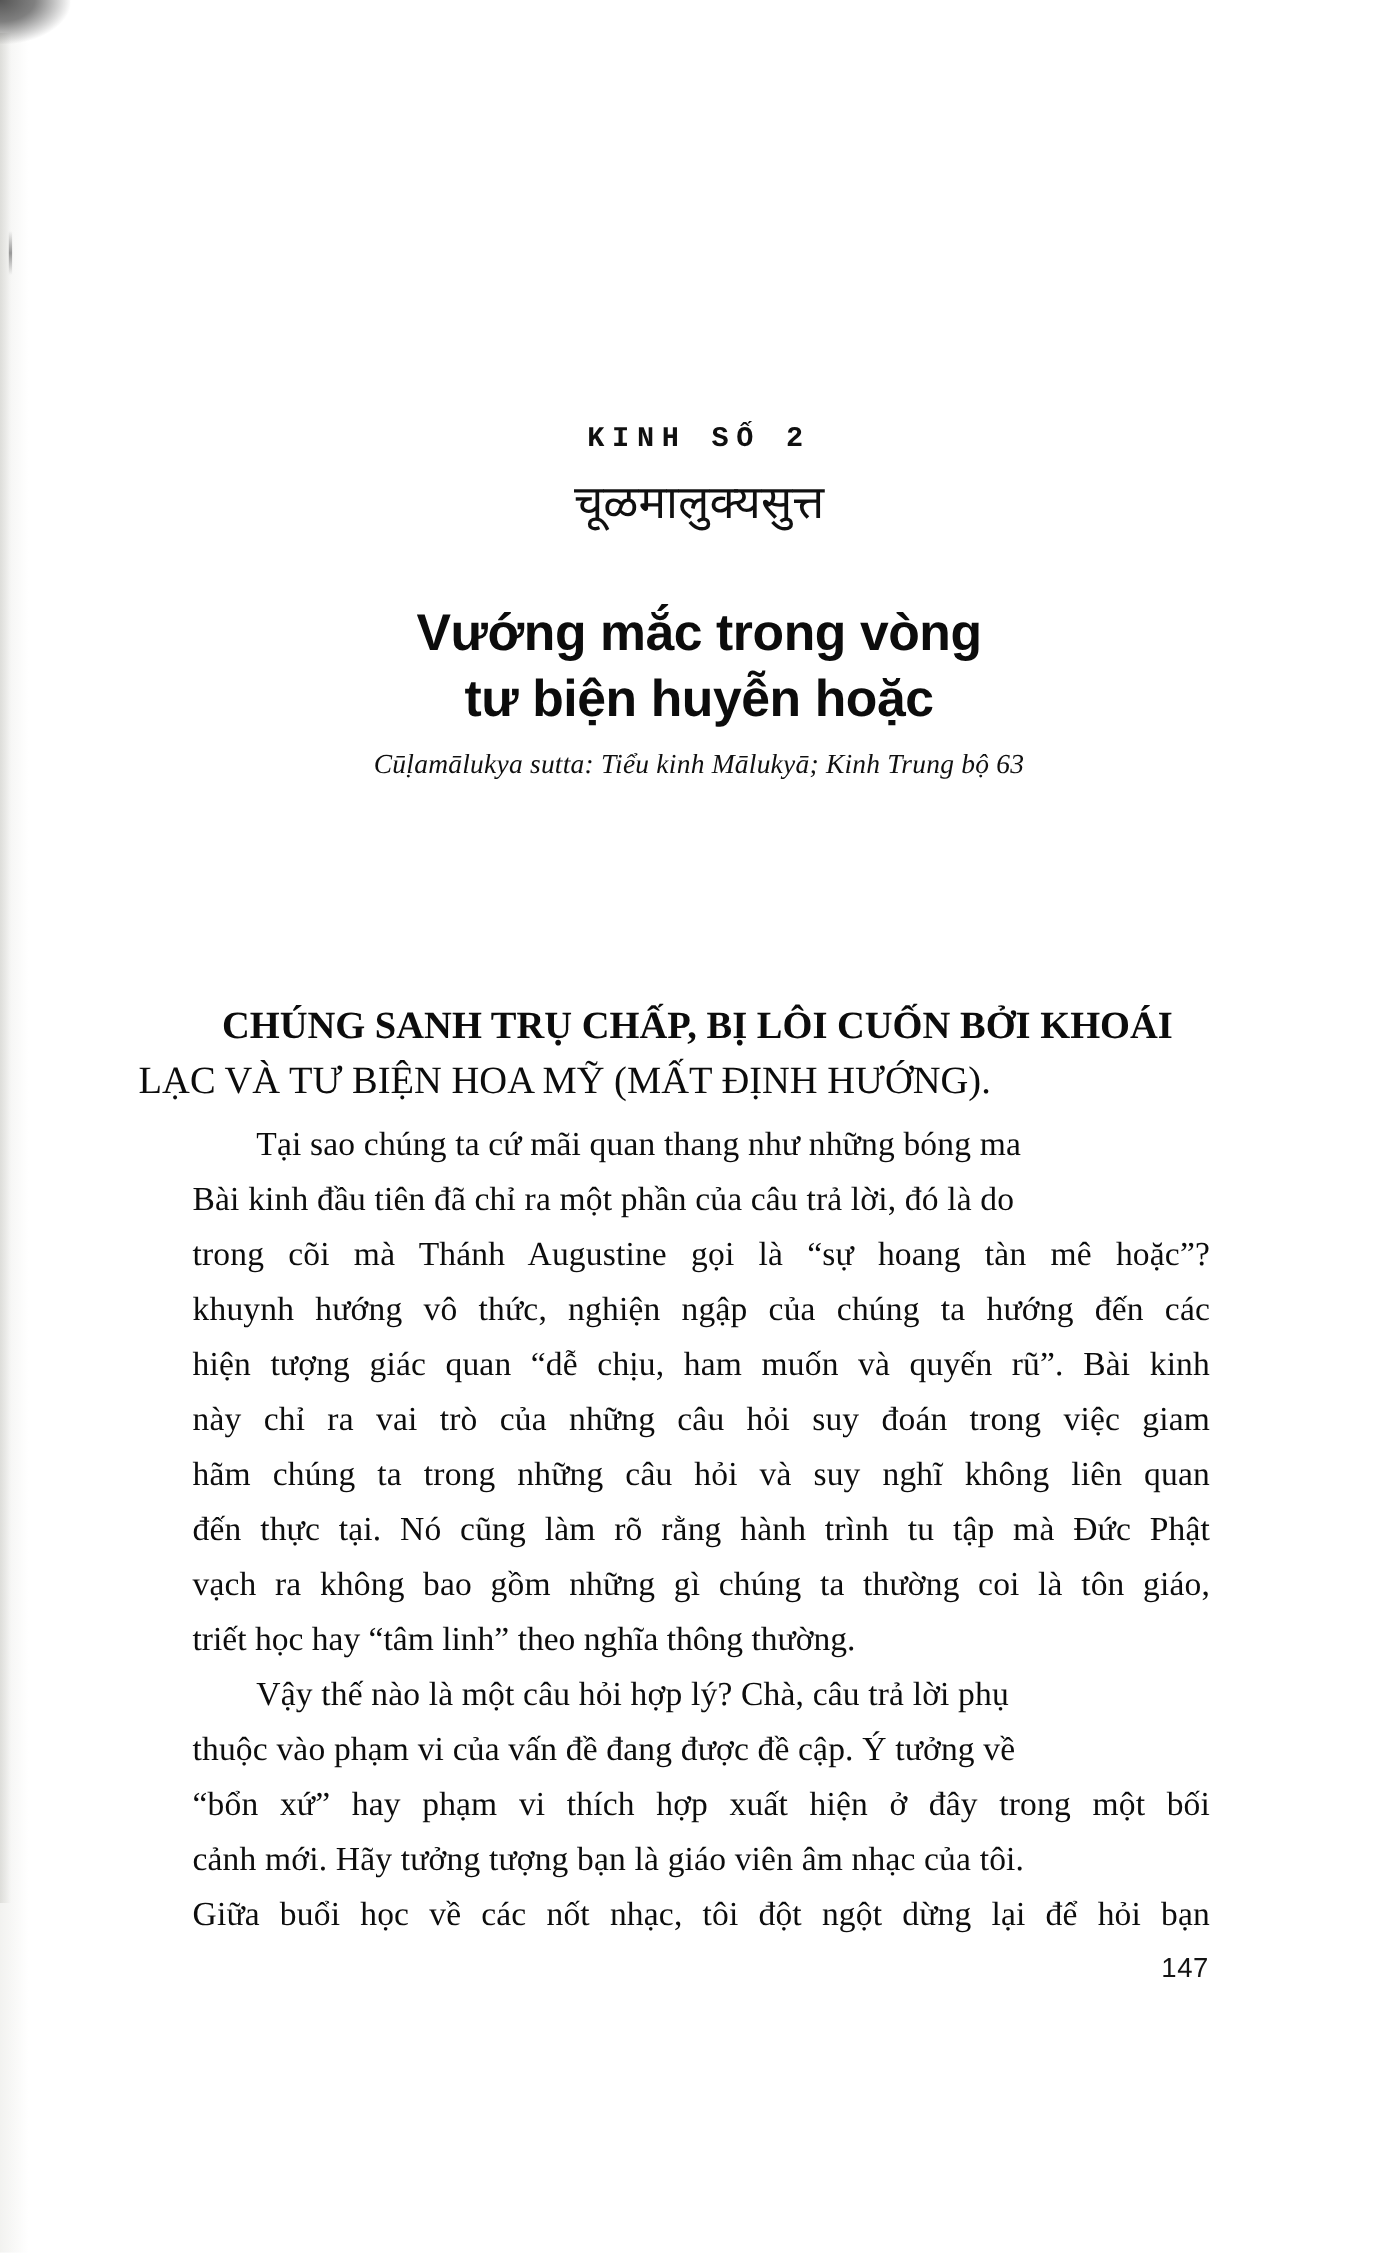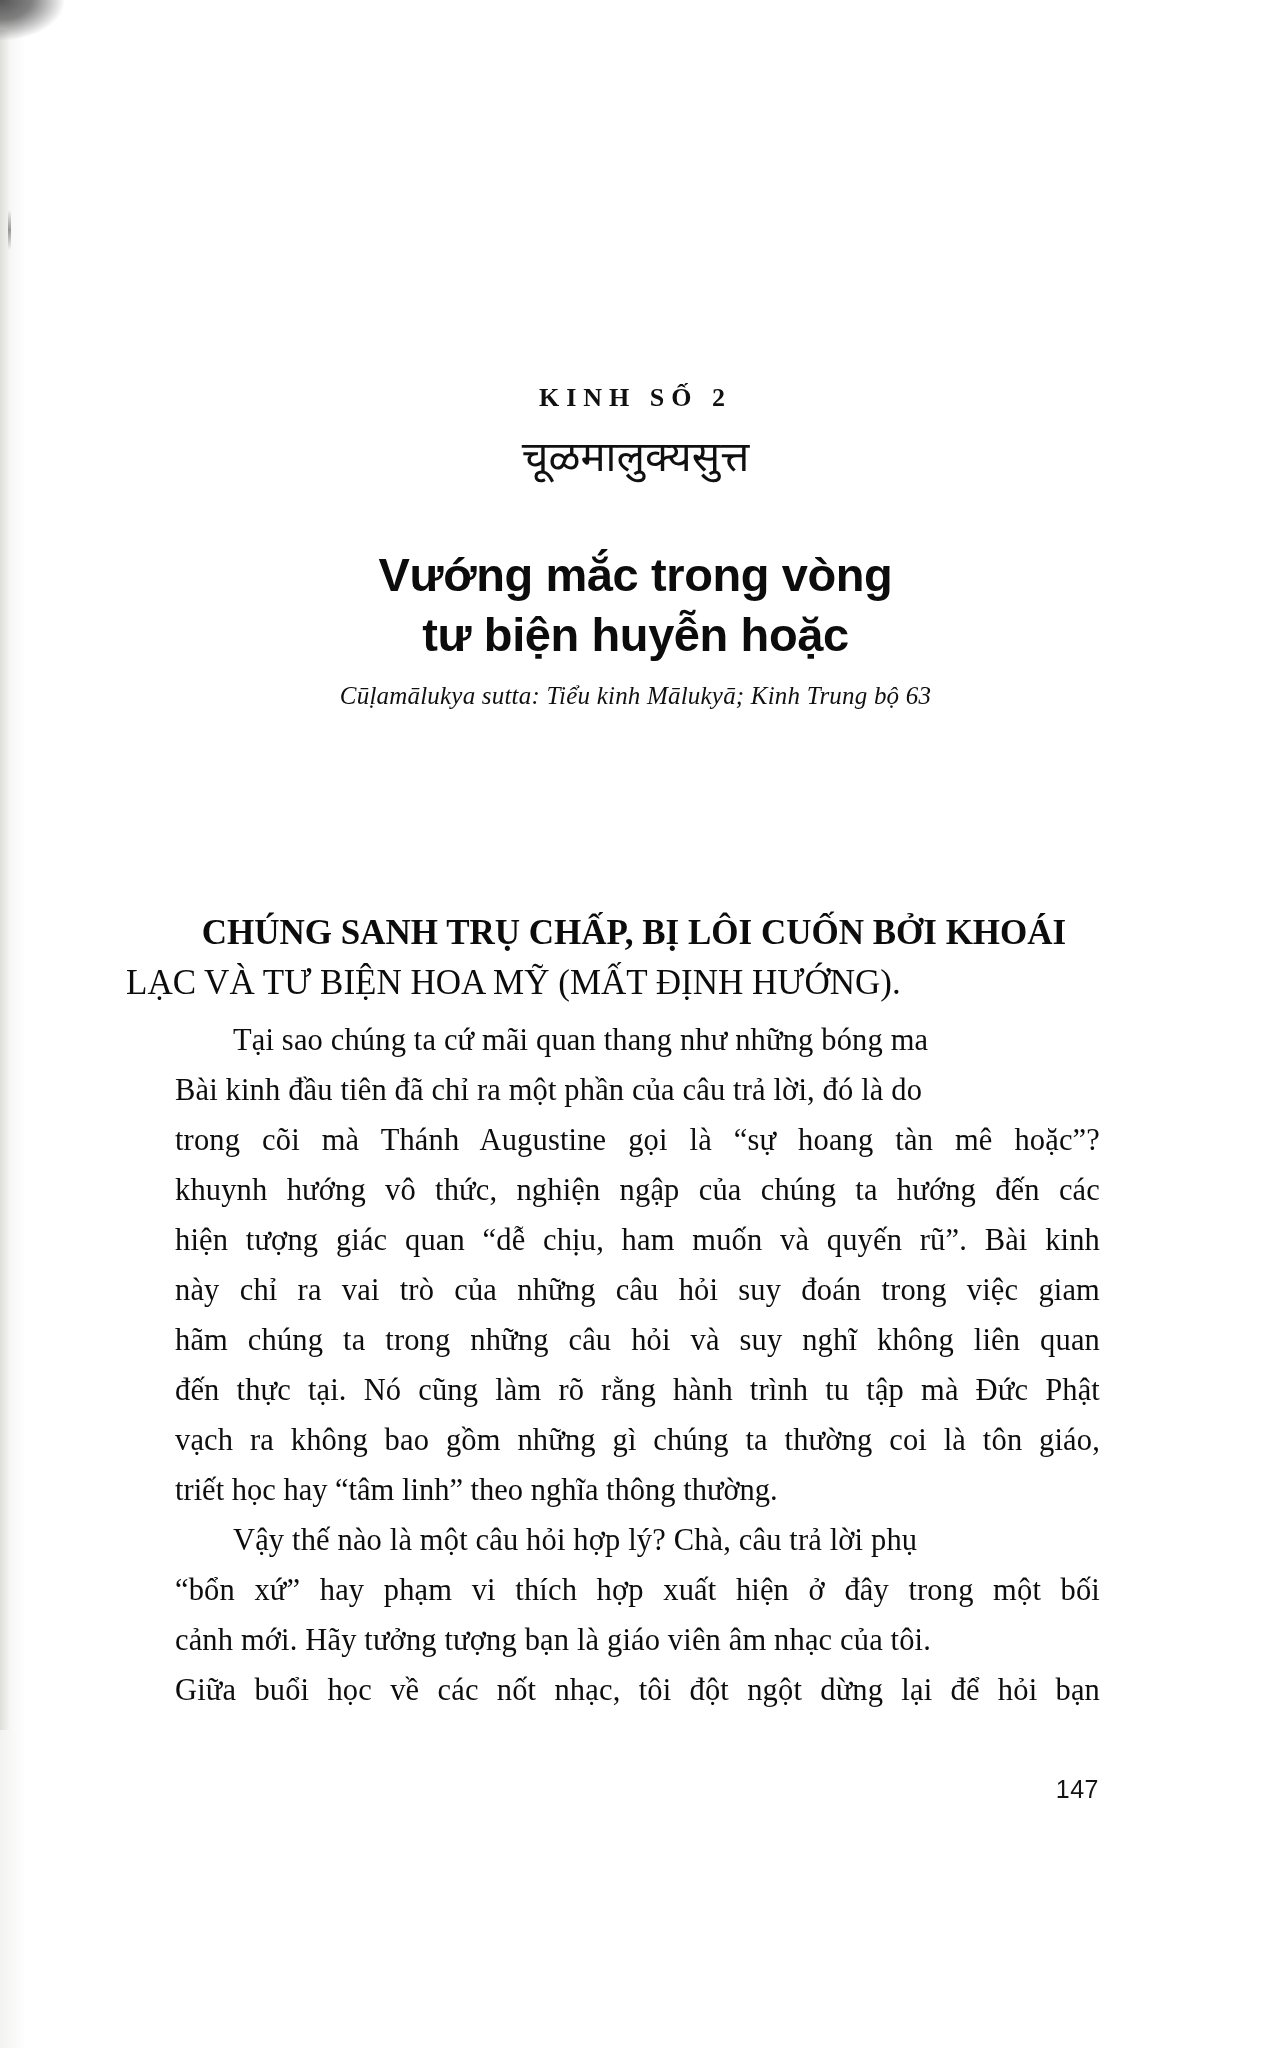--- a/index.html
+++ b/index.html
@@ -56,21 +56,21 @@
     inset: 0;
   }
 
   
   .kicker {
     position: absolute;
     left: 0;
     right: 0;
     top: 383px;
     text-align: center;
-    font-family: Liberation Serif, serif;
+    font-family: Liberation Mono, monospace;
     font-size: 26px;
     font-weight: 600;
     letter-spacing: 7px;
     color: #101010;
   }
 
   .devanagari {
     position: absolute;
     left: 0;
     right: 0;
@@ -199,20 +199,21 @@
       <span class="ln j"><span style="white-space: nowrap; word-spacing: 9.92057px;">hiện tượng giác quan “dễ chịu, ham muốn và quyến rũ”. Bài kinh</span></span>
       <span class="ln j"><span style="white-space: nowrap; word-spacing: 12.4315px;">này chỉ ra vai trò của những câu hỏi suy đoán trong việc giam</span></span>
       <span class="ln j"><span style="white-space: nowrap; word-spacing: 12.1302px;">hãm chúng ta trong những câu hỏi và suy nghĩ không liên quan</span></span>
       <span class="ln j"><span style="white-space: nowrap; word-spacing: 9.25px;">đến thực tại. Nó cũng làm rõ rằng hành trình tu tập mà Đức Phật</span></span>
       <span class="ln j"><span style="white-space: nowrap; word-spacing: 9.04327px;">vạch ra không bao gồm những gì chúng ta thường coi là tôn giáo,</span></span>
       <span class="ln">triết học hay “tâm linh” theo nghĩa thông thường.</span>
     </p>
 
     <p class="para">
       <span class="ln first j"><span style="white-space: nowrap;">Vậy thế nào là một câu hỏi hợp lý? Chà, câu trả lời phụ</span></span>
+      <span class="ln j"><span style="white-space: nowrap;">thuộc vào phạm vi của vấn đề đang được đề cập. Ý tưởng về</span></span>
       <span class="ln j"><span style="white-space: nowrap; word-spacing: 11.78px;">“bổn xứ” hay phạm vi thích hợp xuất hiện ở đây trong một bối</span></span>
       <span class="ln j"><span style="white-space: nowrap;">cảnh mới. Hãy tưởng tượng bạn là giáo viên âm nhạc của tôi.</span></span>
       <span class="ln j"><span style="white-space: nowrap; word-spacing: 10.4598px;">Giữa buổi học về các nốt nhạc, tôi đột ngột dừng lại để hỏi bạn</span></span>
     </p>
 
   </div>
 
   <div class="folio">147</div>
 
 </div>

